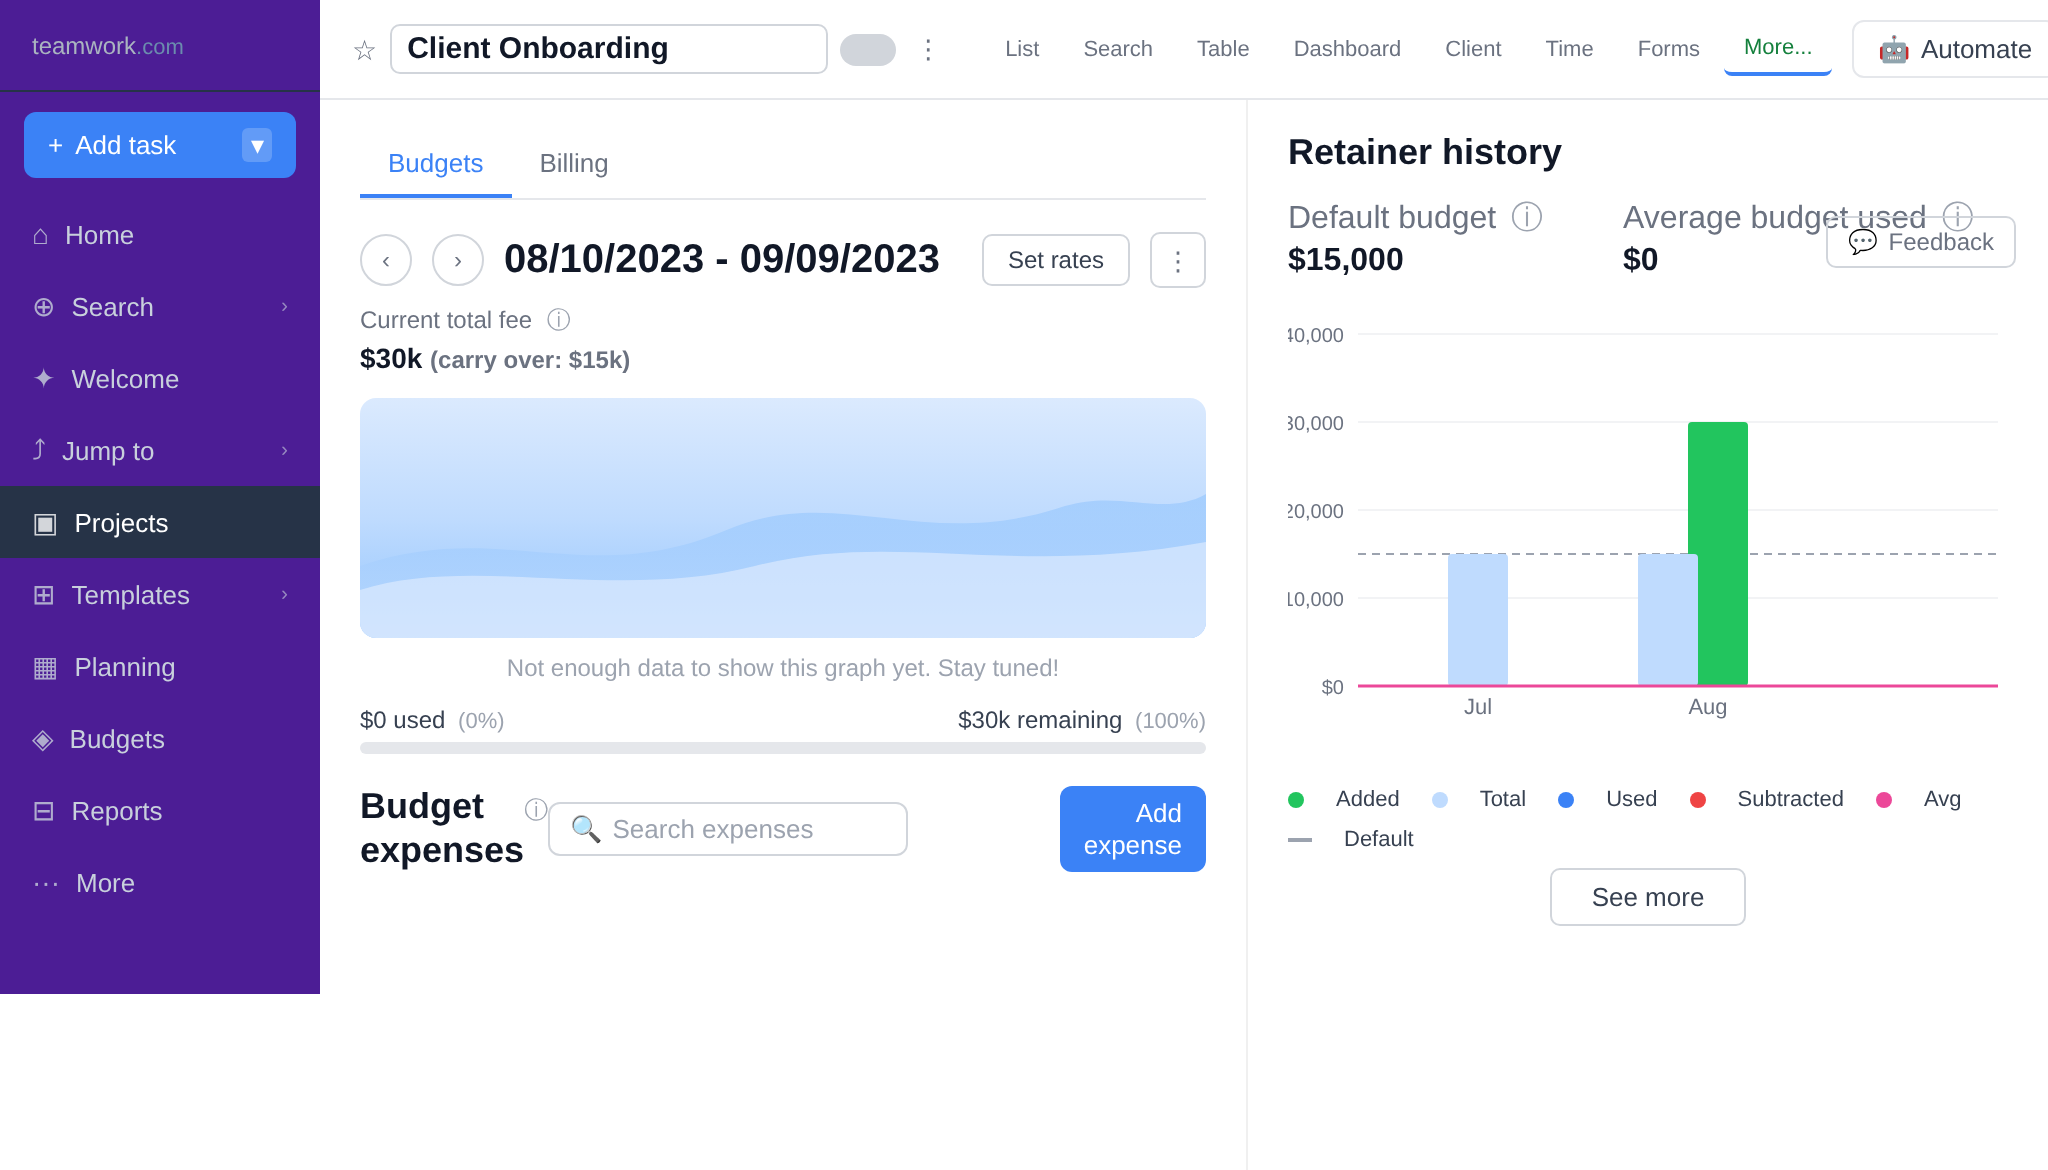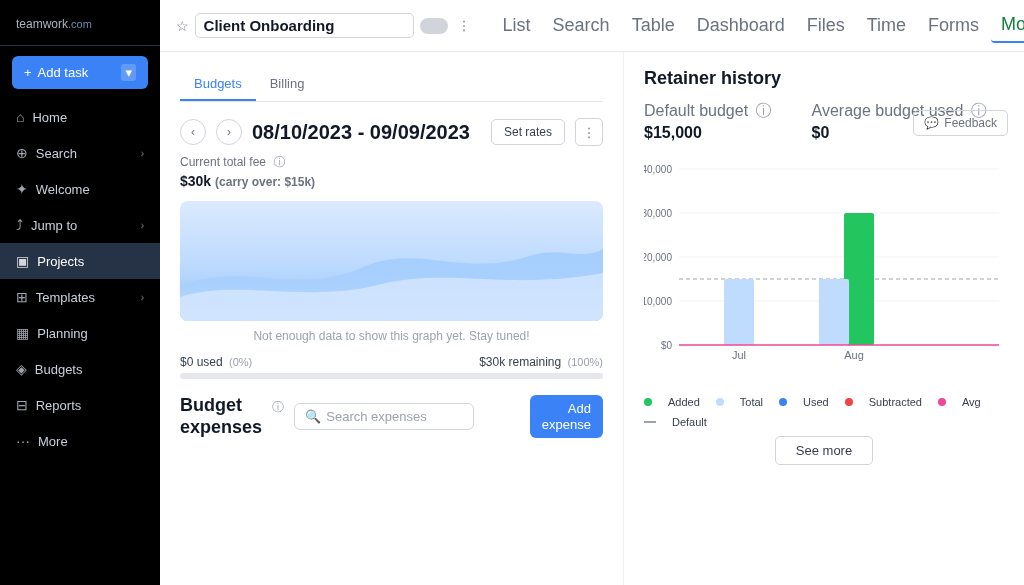--- a/index.html
+++ b/index.html
@@ -1,19 +1,19 @@
 <!DOCTYPE html>
 <html><head>
   <meta charset="utf-8">
   <style>
     * { margin: 0; padding: 0; box-sizing: border-box; }
     body { font-family: -apple-system, BlinkMacSystemFont, 'Segoe UI', sans-serif; font-size: 13px; background: #fff; display: flex; width: 1024px; height: 585px; overflow: hidden; }
 
     
-    .sidebar { width: 160px; min-width: 160px; background: #000000; color: #c8d0dc; display: flex; flex-direction: column; height: 585px; overflow: hidden; }
+    .sidebar { width: 160px; min-width: 160px; background: #4c1d95; color: #c8d0dc; display: flex; flex-direction: column; height: 497px; overflow: hidden; }
     .sidebar-logo { padding: 14px 16px; border-bottom: 1px solid #263347; }
     .sidebar-logo-text { color: #fff; font-size: 15px; font-weight: 600; }
     .sidebar-logo-text span { color: #aab4c0; font-size: 12px; font-weight: 400; }
     .sidebar-add-task { margin: 10px 12px; background: #3b82f6; color: #fff; border-radius: 6px; padding: 8px 12px; display: flex; align-items: center; gap: 6px; cursor: pointer; font-size: 13px; font-weight: 500; }
     .sidebar-add-task .chevron { background: rgba(255,255,255,0.2); border-radius: 3px; padding: 1px 4px; margin-left: auto; }
     .sidebar-item { display: flex; align-items: center; gap: 8px; padding: 10px 16px; cursor: pointer; font-size: 13px; color: #c8d0dc; }
     .sidebar-item.active { background: #263347; color: #fff; }
     .sidebar-item .icon { font-size: 14px; opacity: 0.8; }
     .sidebar-item .arrow { margin-left: auto; font-size: 10px; opacity: 0.6; }
 
@@ -21,21 +21,21 @@
     .main { flex: 1; display: flex; flex-direction: column; background: #fff; overflow: hidden; }
 
     
     .topbar { display: flex; align-items: center; padding: 8px 16px; border-bottom: 1px solid #e5e7eb; gap: 10px; min-height: 50px; }
     .project-title-area { display: flex; align-items: center; gap: 6px; }
     .star-icon { color: #6b7280; font-size: 14px; }
     .project-title-input { font-size: 15px; font-weight: 600; color: #111827; border: 1px solid #d1d5db; border-radius: 5px; padding: 3px 8px; }
     .status-toggle { width: 28px; height: 16px; background: #d1d5db; border-radius: 8px; cursor: pointer; }
     .more-dots { color: #6b7280; cursor: pointer; padding: 4px; }
     .nav-tabs { display: flex; align-items: center; gap: 2px; margin-left: 8px; }
-    .nav-tab { padding: 6px 10px; font-size: 18px; color: #6b7280; cursor: pointer; border-radius: 4px; }
+    .nav-tab { padding: 6px 10px; font-size: 11px; color: #6b7280; cursor: pointer; border-radius: 4px; }
     .nav-tab.active { color: #15803d; border-bottom: 2px solid #3b82f6; }
     .automate-btn { margin-left: auto; display: flex; align-items: center; gap: 5px; padding: 6px 12px; border: 1px solid #e5e7eb; border-radius: 6px; cursor: pointer; font-size: 13px; color: #374151; }
 
     
     .content { display: flex; flex: 1; overflow: hidden; }
 
     
     .left-panel { flex: 1; padding: 16px 20px; overflow-y: auto; border-right: 1px solid #f0f0f0; }
     .budget-tabs { display: flex; gap: 0; margin-bottom: 16px; border-bottom: 1px solid #e5e7eb; }
     .budget-tab { padding: 8px 14px; font-size: 13px; color: #6b7280; cursor: pointer; }
@@ -55,21 +55,21 @@
 
     .chart-placeholder { background: linear-gradient(180deg, #dbeafe 0%, #bfdbfe 50%, #93c5fd 100%); border-radius: 8px; height: 120px; display: flex; align-items: flex-end; justify-content: center; padding-bottom: 10px; margin-bottom: 8px; overflow: hidden; position: relative; }
     .chart-wave { position: absolute; bottom: 0; left: 0; right: 0; }
     .no-data-text { font-size: 12px; color: #9ca3af; text-align: center; margin-bottom: 12px; }
 
     .progress-bar-area { margin-bottom: 16px; }
     .progress-labels { display: flex; justify-content: space-between; font-size: 12px; color: #374151; margin-bottom: 4px; }
     .progress-bar { height: 6px; background: #e5e7eb; border-radius: 3px; }
     .progress-fill { height: 100%; background: #22c55e; border-radius: 3px; width: 0%; }
 
-    .budget-expenses-header { display: flex; align-items: center; gap: 10px; margin-bottom: 12px; }
+    .budget-expenses-header { display: flex; align-items: center; gap: 0; margin-bottom: 12px; }
     .search-expenses { display: flex; align-items: center; gap: 5px; border: 1px solid #d1d5db; border-radius: 6px; padding: 5px 10px; font-size: 13px; color: #9ca3af; flex: 1; max-width: 180px; }
     .add-expense-btn { background: #3b82f6; color: #fff; border-radius: 6px; padding: 6px 12px; font-size: 13px; font-weight: 500; cursor: pointer; margin-left: auto; }
 
     
     .right-panel { width: 400px; min-width: 400px; padding: 16px 20px; overflow-y: auto; }
     .retainer-title { font-size: 18px; font-weight: 700; color: #111827; margin-bottom: 12px; }
     .retainer-stats { display: flex; gap: 40px; margin-bottom: 12px; }
     .stat-label { font-size: 16px; color: #6b7280; margin-bottom: 2px; }
     .stat-value { font-size: 16px; font-weight: 700; color: #111827; }
 
@@ -156,21 +156,21 @@
       <span class="star-icon">☆</span>
       <input class="project-title-input" value="Client Onboarding" style="">
       <div class="status-toggle"></div>
       <span class="more-dots">⋮</span>
     </div>
     <div class="nav-tabs">
       <div class="nav-tab"><span>List</span></div>
       <div class="nav-tab"><span>Search</span></div>
       <div class="nav-tab"><span>Table</span></div>
       <div class="nav-tab"><span>Dashboard</span></div>
-      <div class="nav-tab"><span>Files</span></div>
+      <div class="nav-tab"><span>Client</span></div>
       <div class="nav-tab"><span>Time</span></div>
       <div class="nav-tab"><span>Forms</span></div>
       <div class="nav-tab active"><span>More...</span></div>
     </div>
     <div class="automate-btn">
       <span>🤖</span>
       <span>Automate</span>
 
     </div>
   </div>

